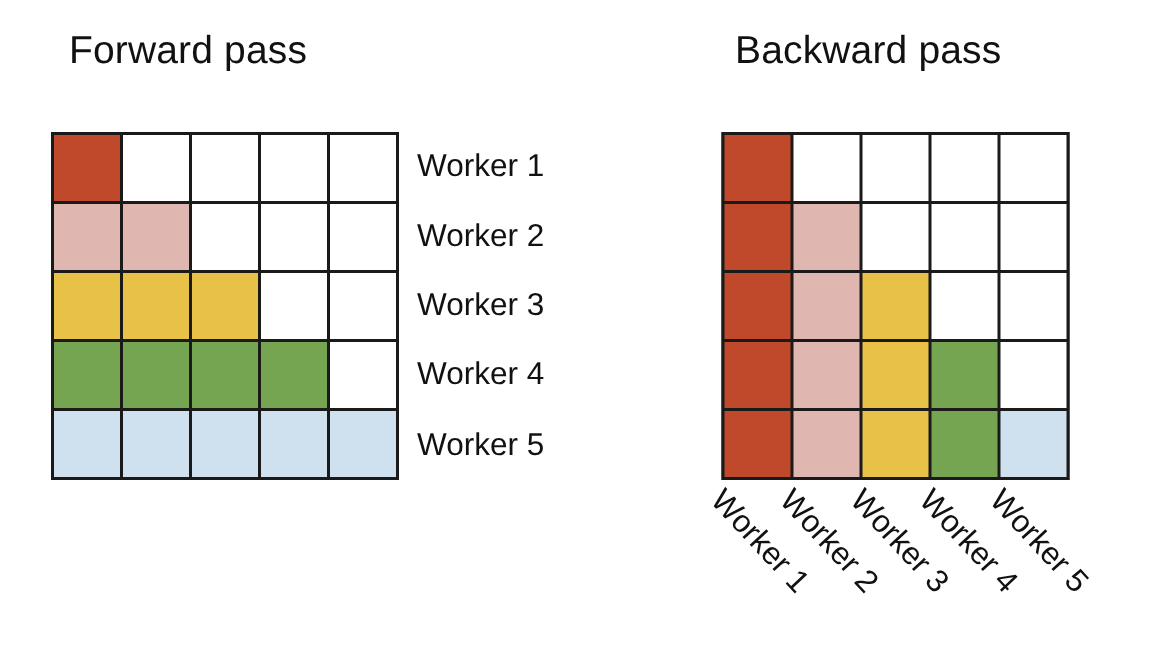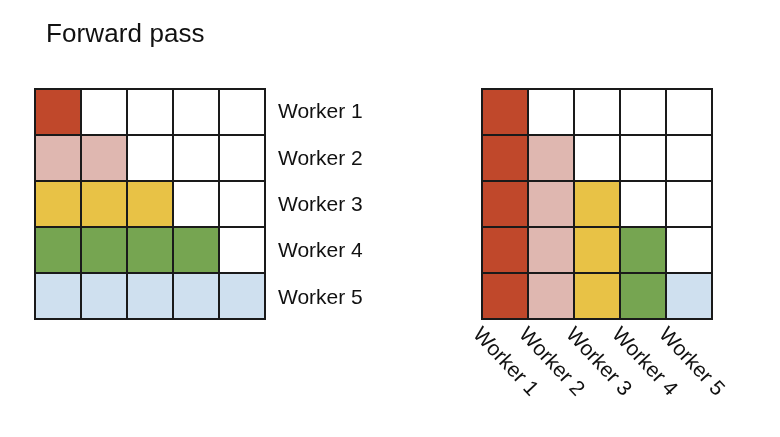--- a/index.html
+++ b/index.html
@@ -128,20 +128,21 @@
   <div class="row-labels" id="rowlabels-forward">
       <div class="row-label">Worker 1</div>
       <div class="row-label">Worker 2</div>
       <div class="row-label">Worker 3</div>
       <div class="row-label">Worker 4</div>
       <div class="row-label">Worker 5</div>
     </div>
 </div>
 
 <div class="panel" id="panel-backward">
+  <div class="panel-title">Backward pass</div>
   <div class="grid" id="grid-backward">
       <div class="cell" style="background: rgb(192, 72, 43);"></div>
       <div class="cell" style="background: rgb(255, 255, 255);"></div>
       <div class="cell" style="background: rgb(255, 255, 255);"></div>
       <div class="cell" style="background: rgb(255, 255, 255);"></div>
       <div class="cell" style="background: rgb(255, 255, 255);"></div>
       <div class="cell" style="background: rgb(192, 72, 43);"></div>
       <div class="cell" style="background: rgb(223, 183, 176);"></div>
       <div class="cell" style="background: rgb(255, 255, 255);"></div>
       <div class="cell" style="background: rgb(255, 255, 255);"></div>

